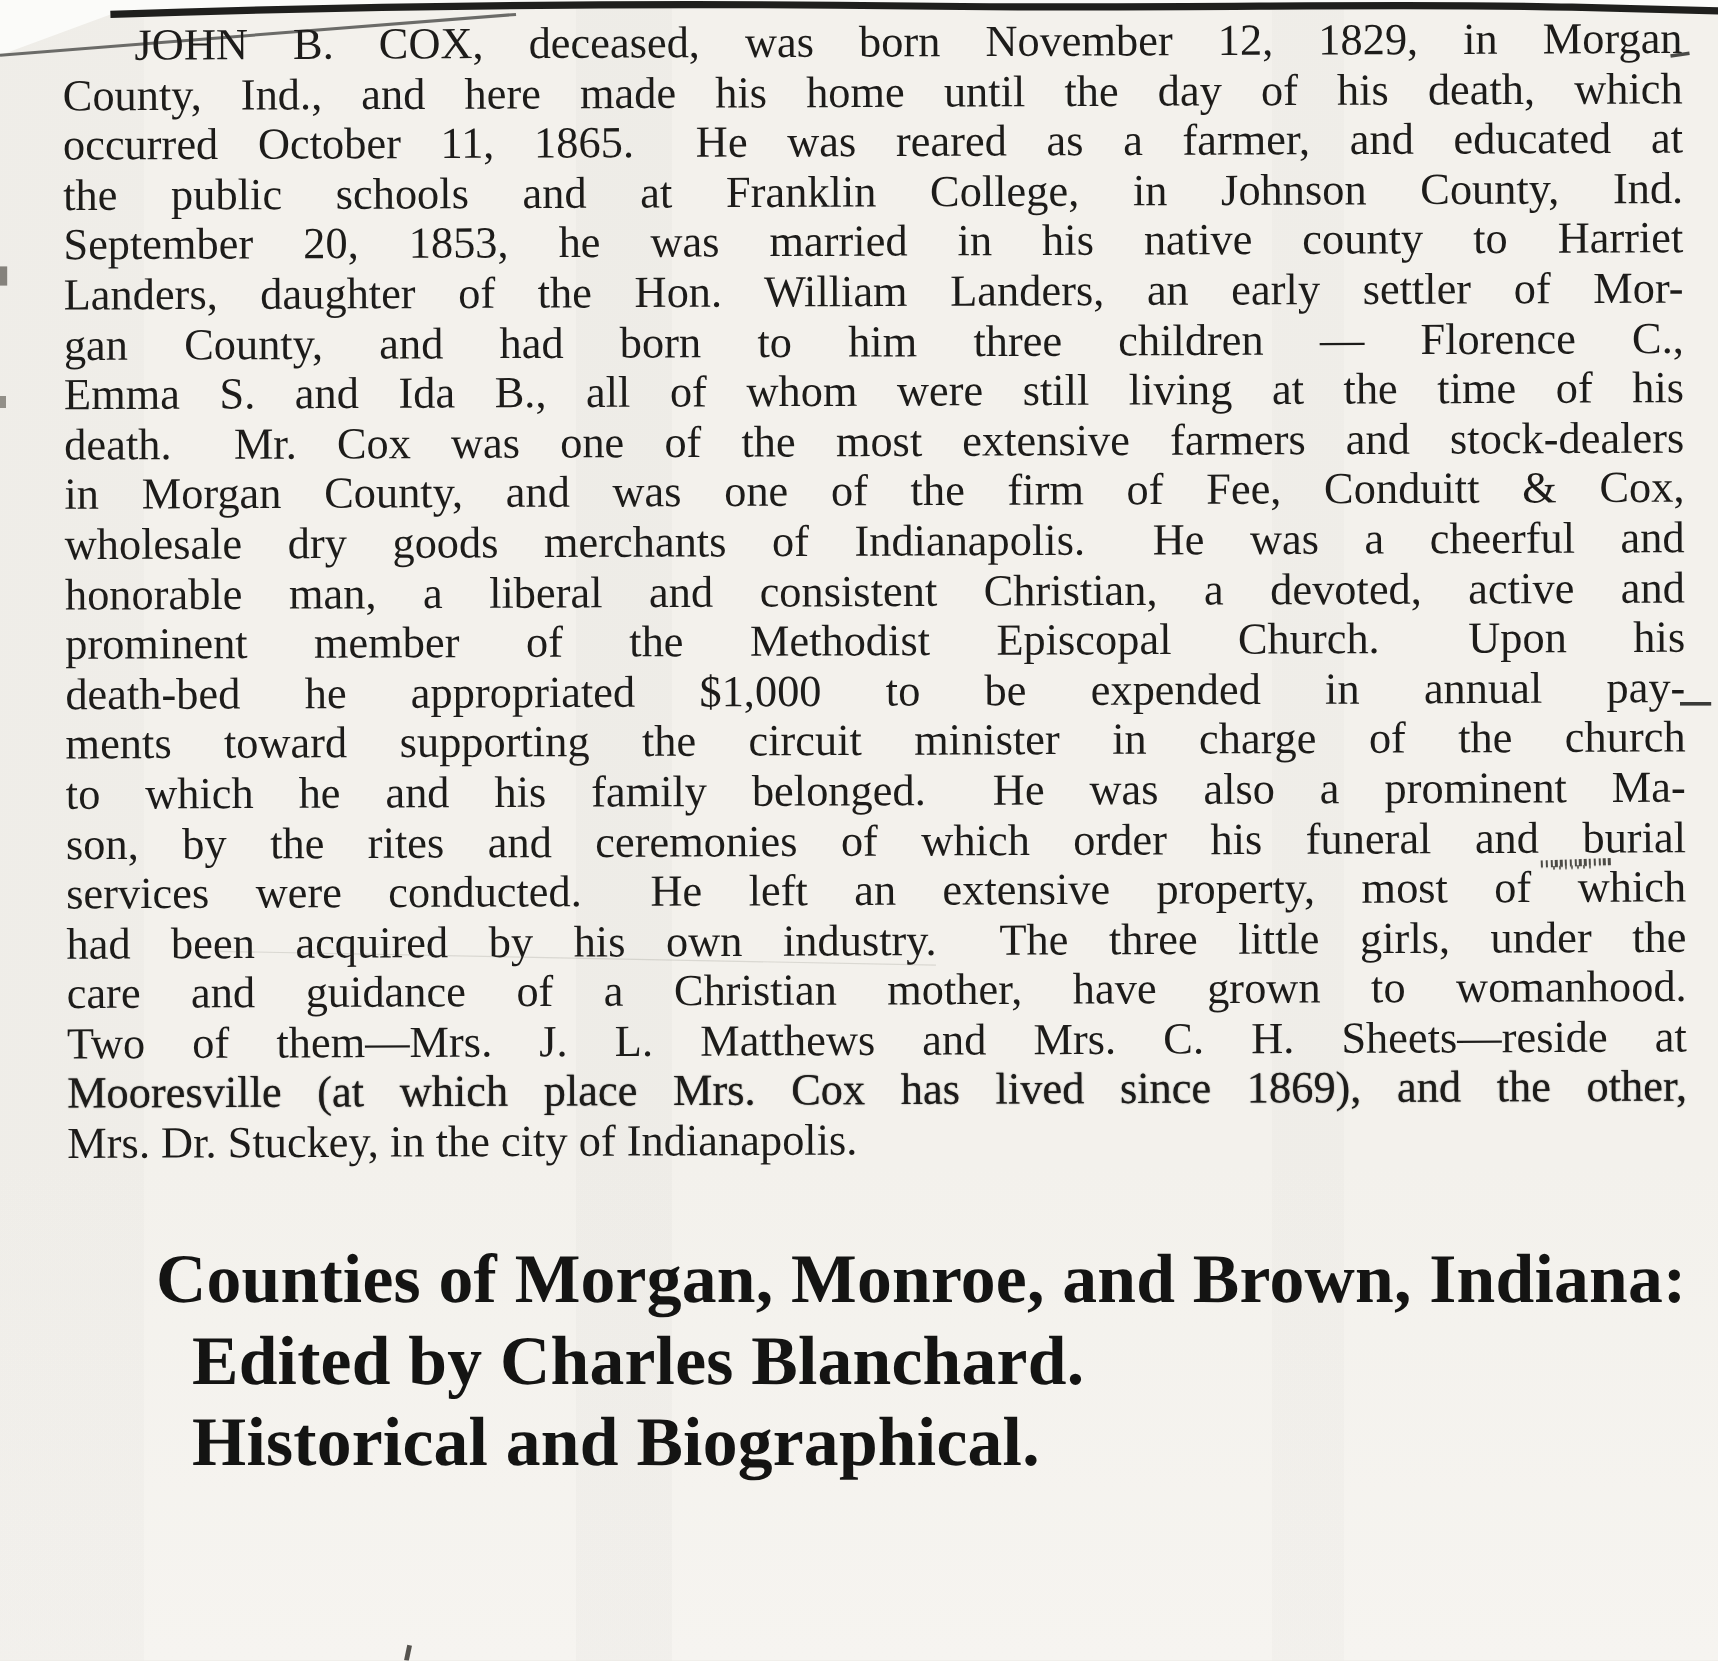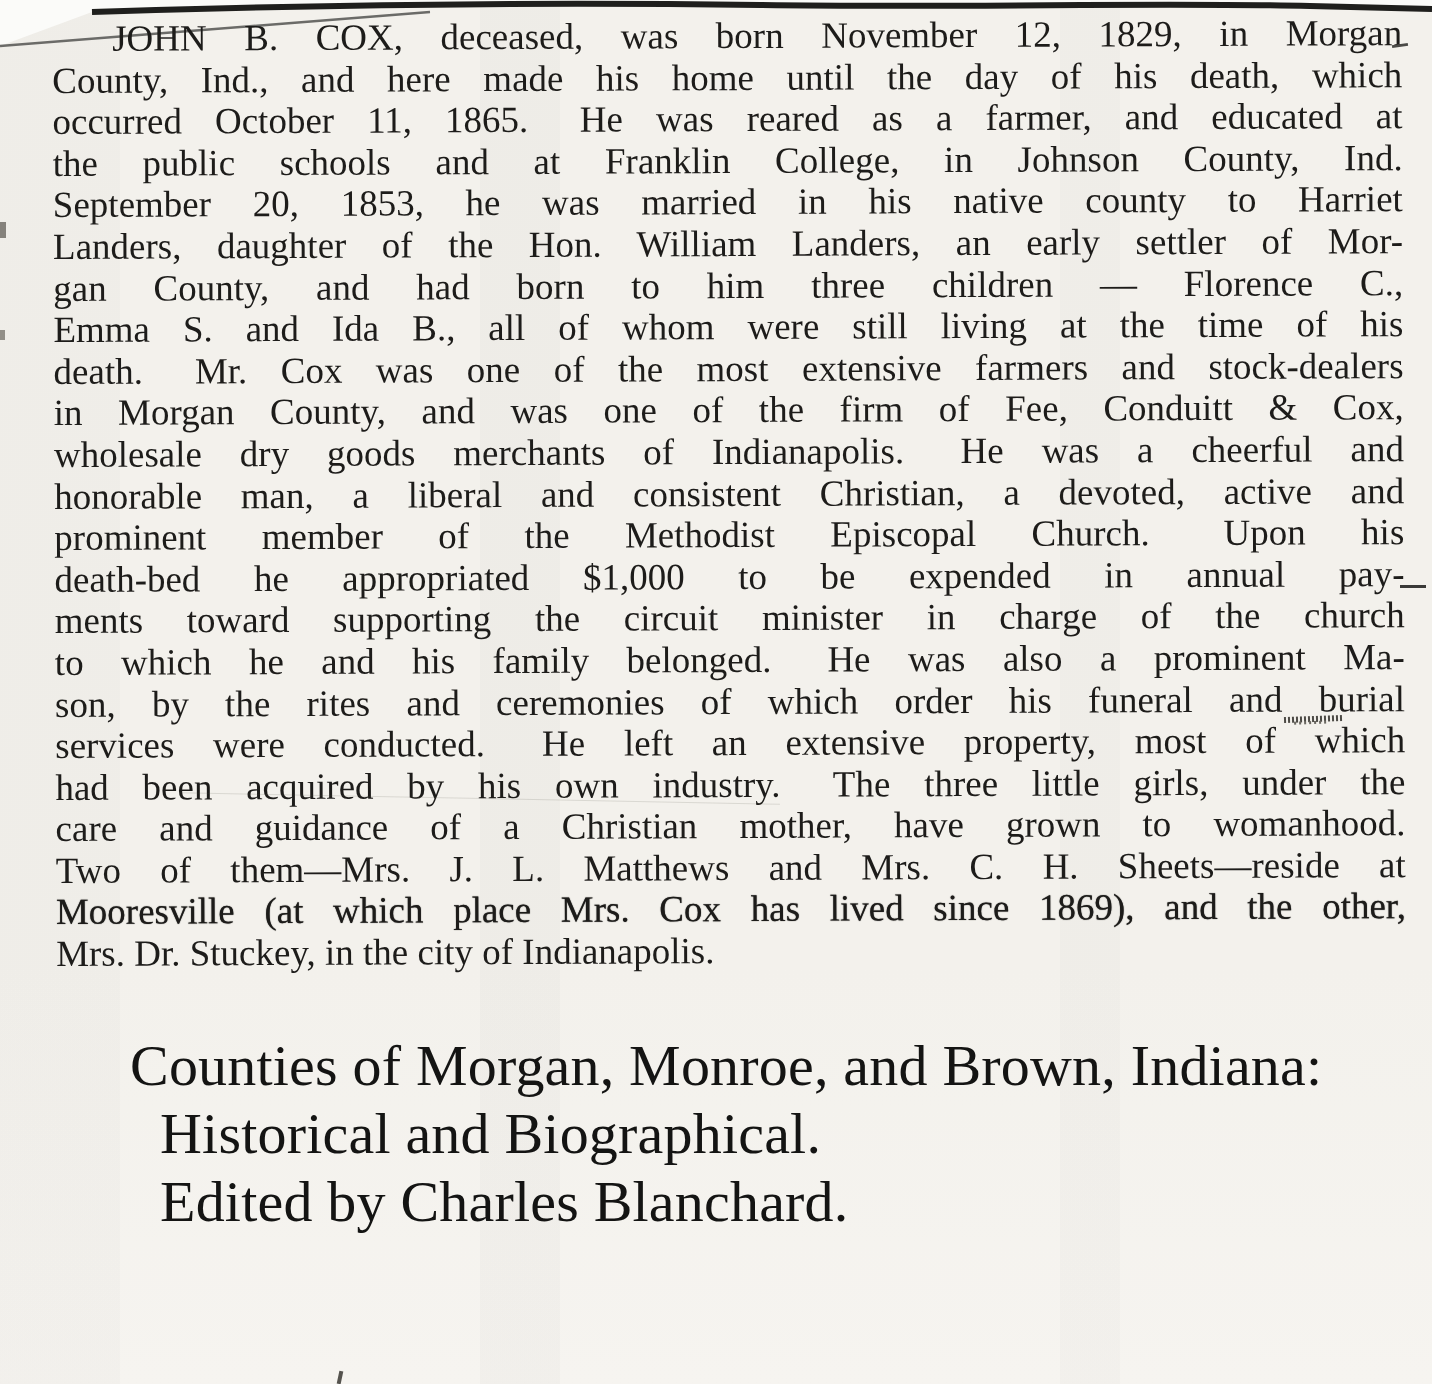--- a/index.html
+++ b/index.html
@@ -29,21 +29,21 @@
   .line.first { text-indent:60px; }
   .line.last { text-align-last:left; }
   .line.heavy { text-shadow:0 0 1px rgba(25,25,22,0.85); }
 
   
   .citation {
     position:absolute; left:130px; top:1032px;
     font-size:58px; line-height:68px; color:#141413;
     letter-spacing:0.2px;
   }
-  .citation .cline { white-space:nowrap; }
+  .citation .cline { white-space:nowrap;font-weight:bold; }
   .citation .cline + .cline { padding-left:30px; }
 
   
   .artifact { position:absolute; pointer-events:none; }
   .dash-right-top { left:1392px; top:44px; width:16px; height:3px; background:#4a4a47; transform:rotate(-8deg); }
   .dash-right-mid { left:1400px; top:585px; width:26px; height:3px; background:#3a3a38; }
   .ink-smudge { left:1284px; top:716px; width:60px; height:6px;
     background:repeating-linear-gradient(90deg,#4c4a45 0 2px, rgba(0,0,0,0) 2px 4px);
     filter:blur(0.5px); transform:rotate(-2deg); }
   .ink-smudge::after { content:""; position:absolute; left:10px; top:5px; width:34px; height:3px;
@@ -85,22 +85,22 @@
     <div class="line">services were conducted.  He left an extensive property, most of which</div>
     <div class="line">had been acquired by his own industry.  The three little girls, under the</div>
     <div class="line">care and guidance of a Christian mother, have grown to womanhood.</div>
     <div class="line">Two of them—Mrs. J. L. Matthews and Mrs. C. H. Sheets—reside at</div>
     <div class="line heavy">Mooresville (at which place Mrs. Cox has lived since 1869), and the other,</div>
     <div class="line last">Mrs. Dr. Stuckey, in the city of Indianapolis.</div>
   </div>
 
   <div class="citation">
     <div class="cline">Counties of Morgan, Monroe, and Brown, Indiana:</div>
+    <div class="cline">Edited by Charles Blanchard.</div>
     <div class="cline">Historical and Biographical.</div>
-    <div class="cline">Edited by Charles Blanchard.</div>
   </div>
 
   <div class="artifact dash-right-top"></div>
   <div class="artifact dash-right-mid"></div>
   <div class="artifact ink-smudge"></div>
   <div class="artifact left-mark-1"></div>
   <div class="artifact left-mark-2"></div>
   <div class="artifact bottom-tick"></div>
   <div class="artifact crease"></div>
 

